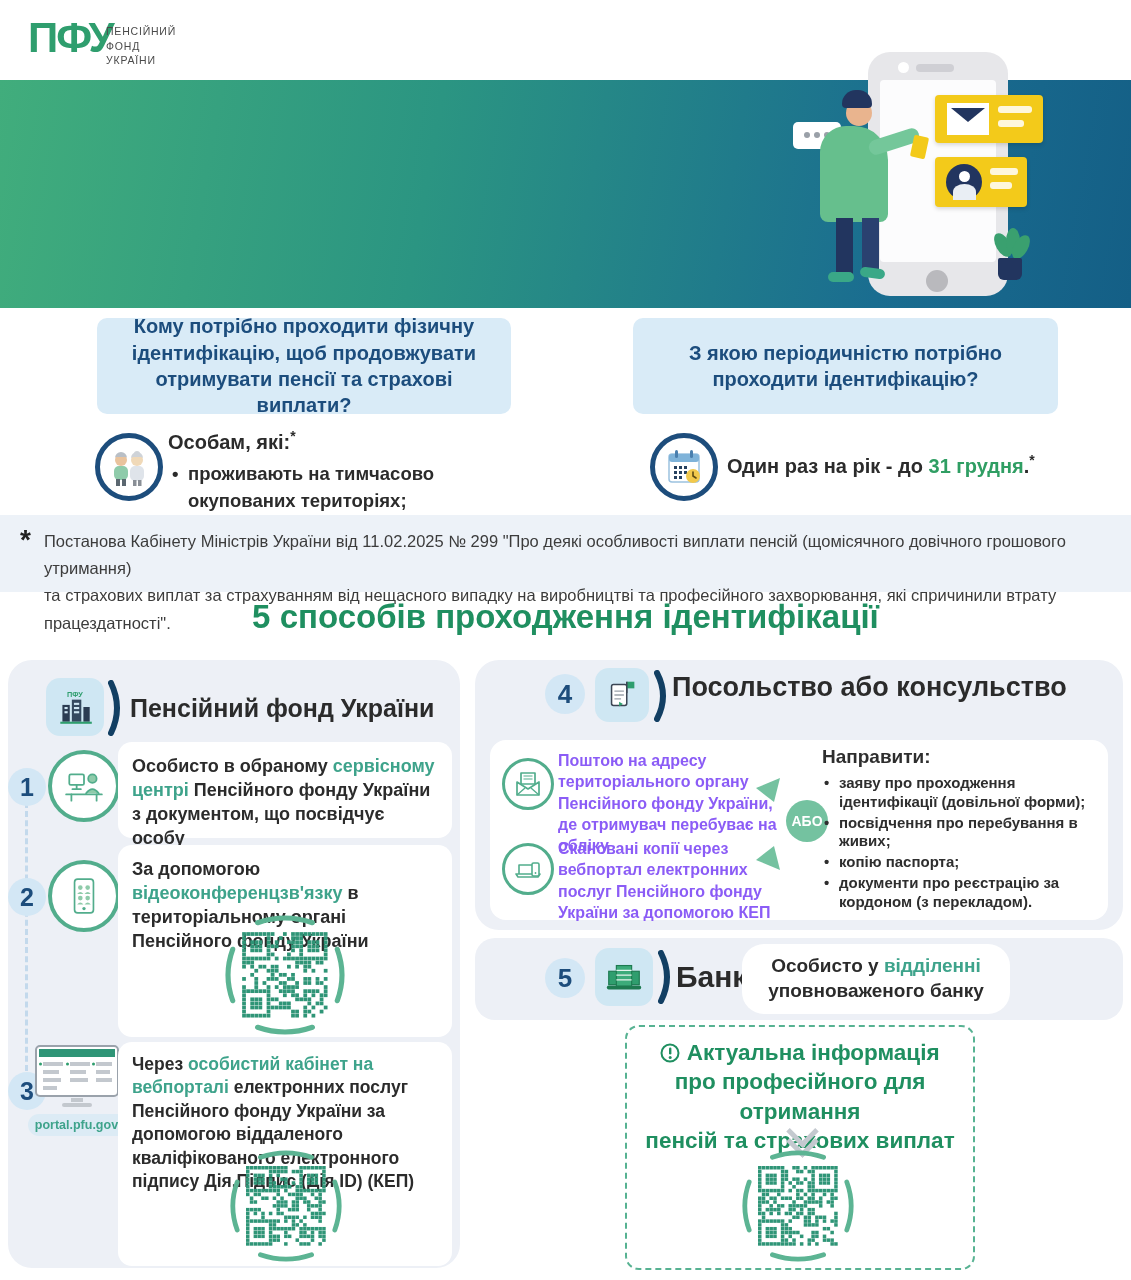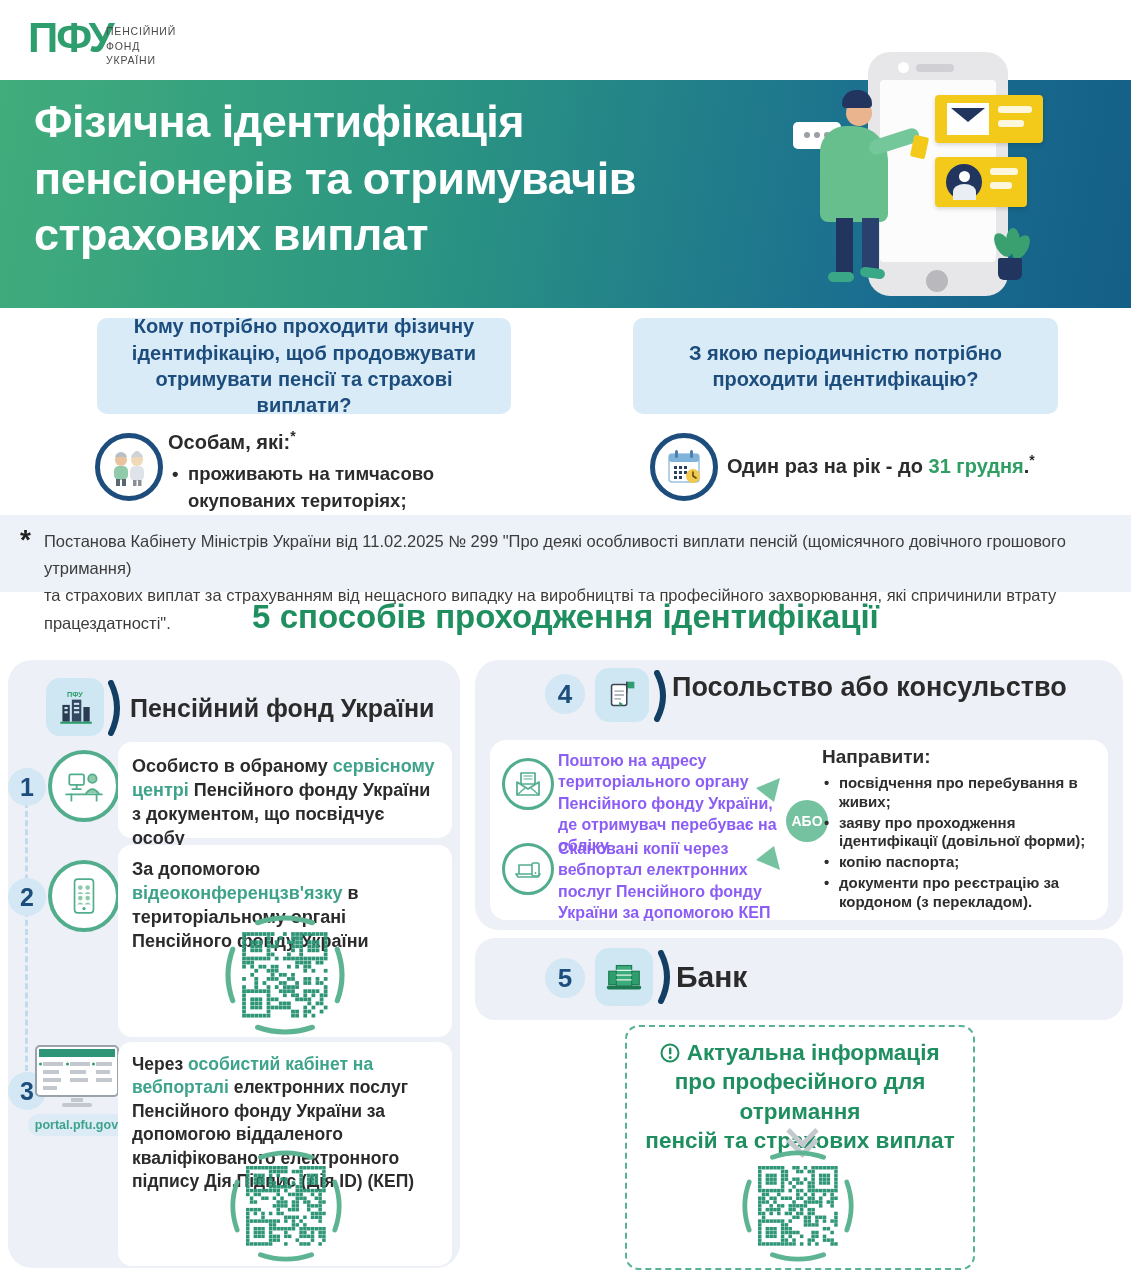--- a/index.html
+++ b/index.html
@@ -115,25 +115,20 @@
 <div class="page">
 
   <div class="abs logo-mark">ПФУ</div>
   <div class="abs org-lines">
     <div>ПЕНСІЙНИЙ</div>
     <div>ФОНД</div>
     <div>УКРАЇНИ</div>
   </div>
 
   <div class="abs banner"></div>
-  <div class="abs main-title">
-    <div>Фізична ідентифікація</div>
-    <div>пенсіонерів та отримувачів</div>
-    <div>страхових виплат</div>
-  </div>
 
   <div class="abs phone"></div>
   <div class="abs phone-screen"></div>
   <div class="abs phone-cam"></div>
   <div class="abs phone-speaker"></div>
   <div class="abs phone-home"></div>
   <div class="abs note-card card-mail"></div>
   <div class="abs mail-white"></div>
   <div class="abs mail-env"></div>
   <div class="abs bar" style="left:998px;top:106px;width:34px;"></div>
@@ -835,22 +830,22 @@
     </svg>
   </div>
   <div class="abs opt-text" style="left:558px;top:838px;width:236px;">Скановані копії через вебпортал електронних послуг Пенсійного фонду України за допомогою КЕП</div>
   <svg class="abs" style="left:752px;top:776px;" width="36" height="96">
     <polygon points="4,12 28,2 22,26" fill="#74c2a0"></polygon>
     <polygon points="4,84 22,70 28,94" fill="#74c2a0"></polygon>
   </svg>
   <div class="abs abo-circle" style="left:786px;top:800px;">АБО</div>
   <div class="abs send-title" style="left:822px;top:746px;">Направити:</div>
   <ul class="abs send-list" style="left:822px;top:770px;width:284px;">
+    <li><span>заяву про проходження ідентифікації (довільної форми);</span></li>
     <li><span>посвідчення про перебування в живих;</span></li>
-    <li><span>заяву про проходження ідентифікації (довільної форми);</span></li>
     <li><span>копію паспорта;</span></li>
     <li><span>документи про реєстрацію за кордоном (з перекладом).</span></li>
   </ul>
 
   <div class="abs panel bank-panel" style="border-radius:20px;"></div>
   <div class="abs num-circle" style="left:545px;top:958px;width:40px;height:40px;font-size:26px;">5</div>
   <div class="abs icon-sq" style="left:595px;top:948px;width:58px;height:58px;">
     <svg width="42" height="42" viewBox="0 0 44 44">
       <g stroke="#1d7a50" stroke-width="1.2">
         <rect x="6" y="16" width="12" height="14" fill="#2f9e6e"></rect>
@@ -860,20 +855,24 @@
       <g stroke="#e3f4ec" stroke-width="1.2">
           <path d="M14,15 h16 M14,20 h16 M14,25 h16"></path>
         </g>
       <rect x="4" y="31" width="36" height="4" rx="2" fill="#1d7a50"></rect>
     </svg>
   </div>
   <svg class="abs" style="left:658px;top:950px;" width="16" height="54">
     <path d="M3,3 Q15,27 3,51" stroke="#123f63" stroke-width="6" fill="none" stroke-linecap="round"></path>
   </svg>
   <div class="abs bank-title" style="left:676px;top:960px;">Банк</div>
+  <div class="abs bank-pill" style="left:742px;top:944px;width:268px;height:70px;">
+    <div><span>Особисто у </span><span class="hl-teal">відділенні</span></div>
+    <div>уповноваженого банку</div>
+  </div>
 
   <div class="abs dashed-box"></div>
   <div class="abs info-title">
     <div>
       <svg width="20" height="20" viewBox="0 0 20 20" style="vertical-align:-3px;">
         <circle cx="10" cy="10" r="8.5" fill="none" stroke="#1f8f60" stroke-width="2"></circle>
         <rect x="9" y="4.5" width="2.4" height="7" rx="1.2" fill="#1f8f60"></rect>
         <circle cx="10.2" cy="14.5" r="1.5" fill="#1f8f60"></circle>
       </svg>
       <span>Актуальна інформація</span>

